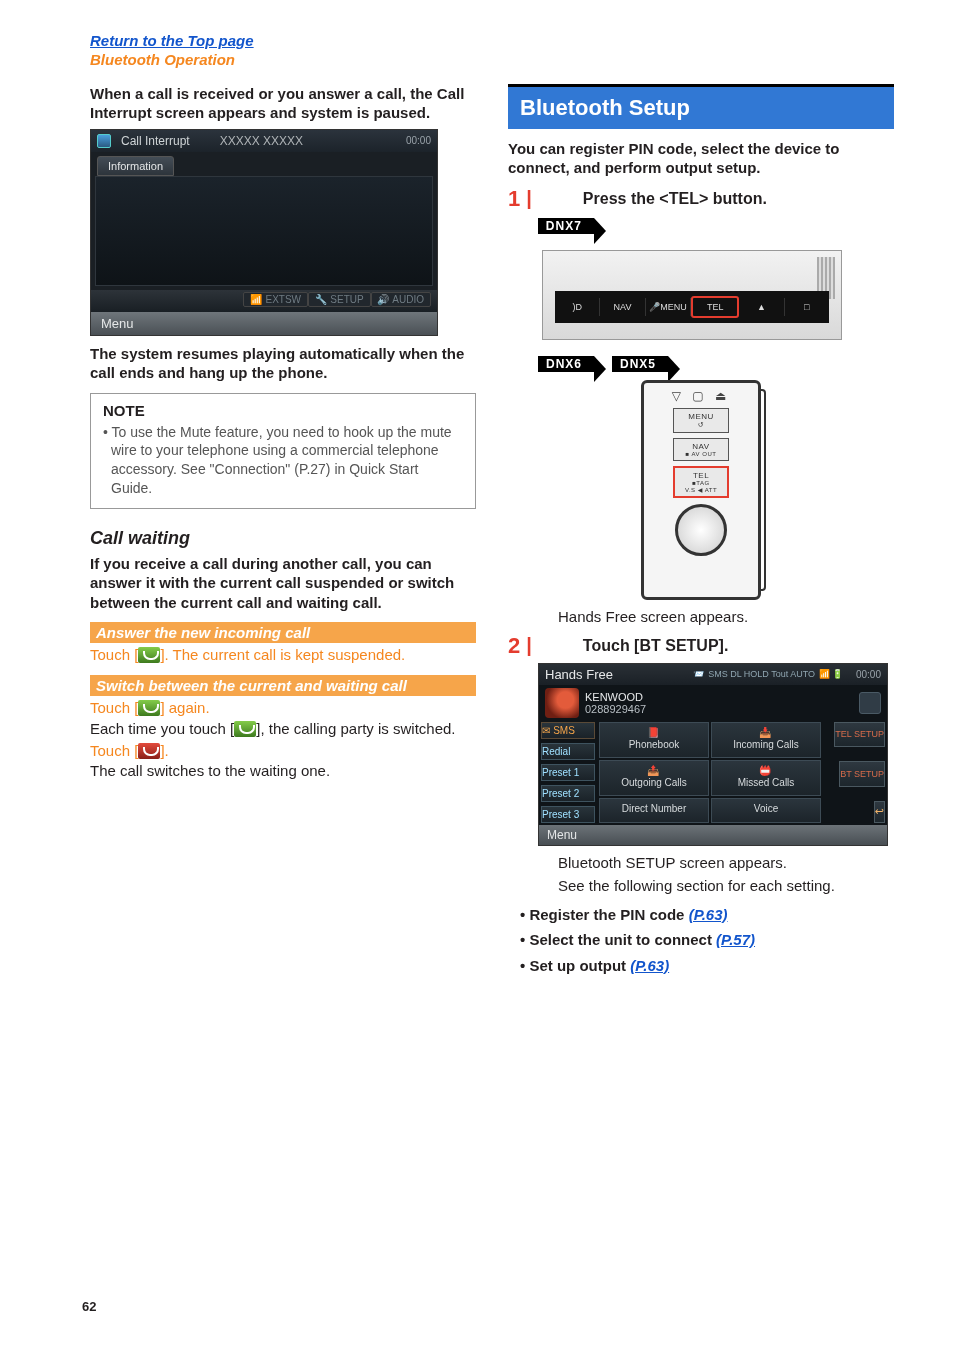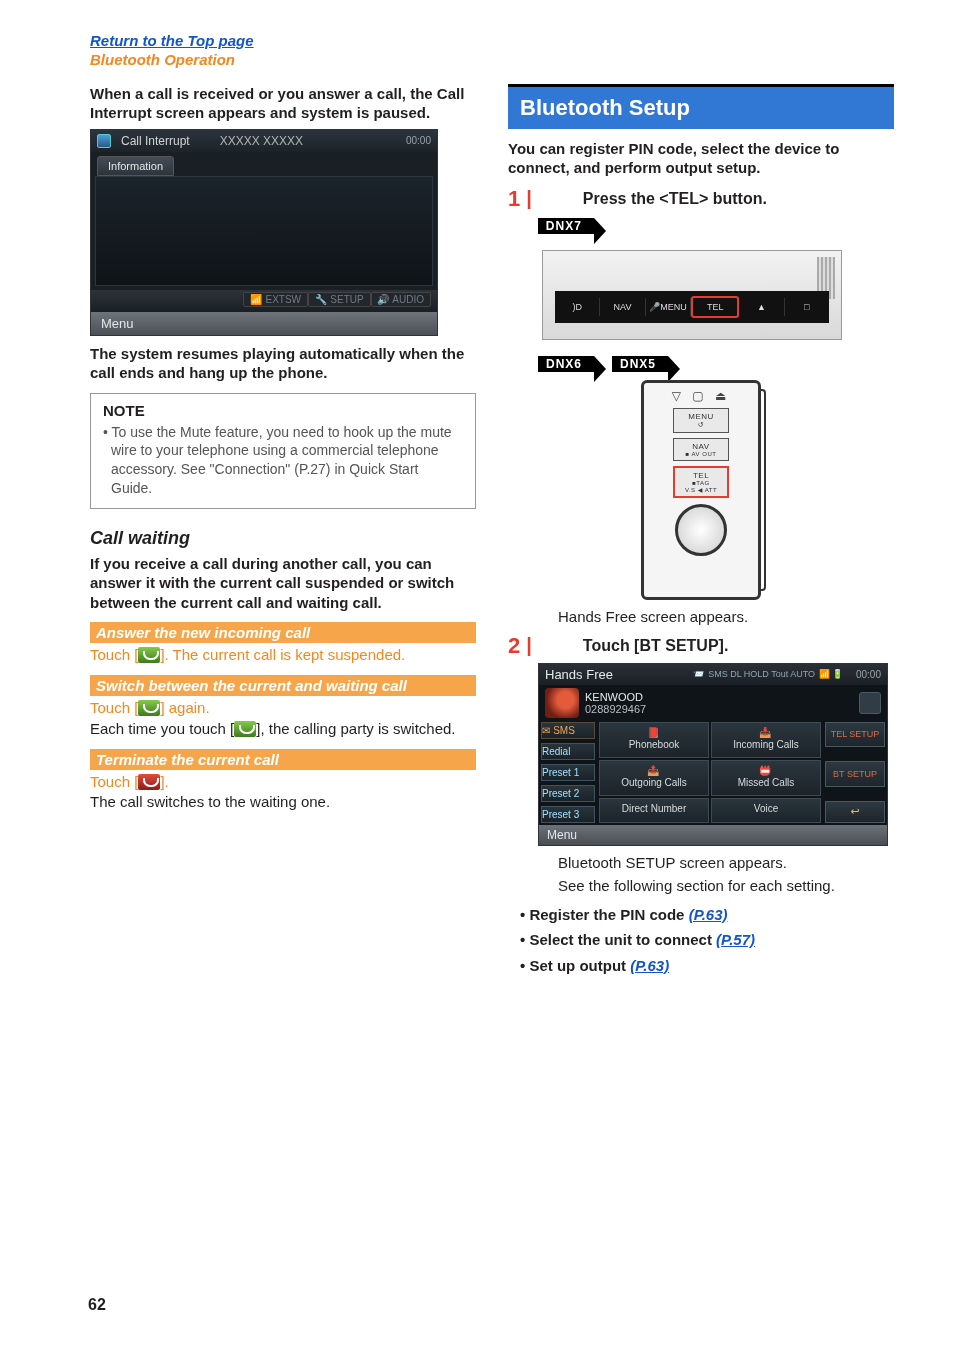--- a/index.html
+++ b/index.html
@@ -360,20 +360,21 @@
     color:#d7dbdd;
   }
   .hf .mid .cell .ic { font-size:10px; color:#f28b43; display:block; margin-bottom:1px;}
   .hf .mid .cell .ic.g { color:#8bbf57; }
   .hf .right {
     width:64px;
     display:flex;
     flex-direction:column;
     gap:14px;
     padding:2px;
+    align-items:flex-end;
   }
   .hf .right .rbtn {
     flex:1;
     border:1px solid #4a5860;
     background:linear-gradient(#2e3840,#1d262c);
     text-align:center;
     font-size:9px;
     color:#d66b4a;
     display:flex;
     align-items:center;
@@ -416,22 +417,22 @@
   .bullets {
     margin: 8px 0 0 12px;
     font-size:15px;
     line-height:1.7;
     font-weight:700;
   }
   .bullets .link { color:#1255cc; font-style:italic; text-decoration:underline; font-weight:700;}
   .page-num {
     position:absolute;
     bottom:40px;
-    left:88px;
-    font-size:16px;
+    left:82px;
+    font-size:13px;
     font-weight:700;
   }
 </style>
 </head>
 <body>
 
 <div class="page-container">
 
   <div class="top-links">
     <span class="blue">Return to the Top page</span><br>
@@ -477,21 +478,20 @@
       <div class="action-body orange-text">
         <span>Touch [</span><span class="green-phone"></span><span>]. The current call is kept suspended.</span>
       </div>
 
       <div class="action-header">Switch between the current and waiting call</div>
       <div class="action-body">
         <span class="orange-text"><span>Touch [</span><span class="green-phone"></span><span>] again.</span></span><br>
         <span>Each time you touch [</span><span class="green-phone"></span><span>], the calling party is switched.</span>
       </div>
 
-      <div class="action-header">Terminate the current call</div>
       <div class="action-body">
         <span class="orange-text"><span>Touch [</span><span class="red-phone"></span><span>].</span></span><br>
         <span>The call switches to the waiting one.</span>
       </div>
 
     </div>
 
     <div class="col">
 
       <div class="bt-header">Bluetooth Setup</div>

